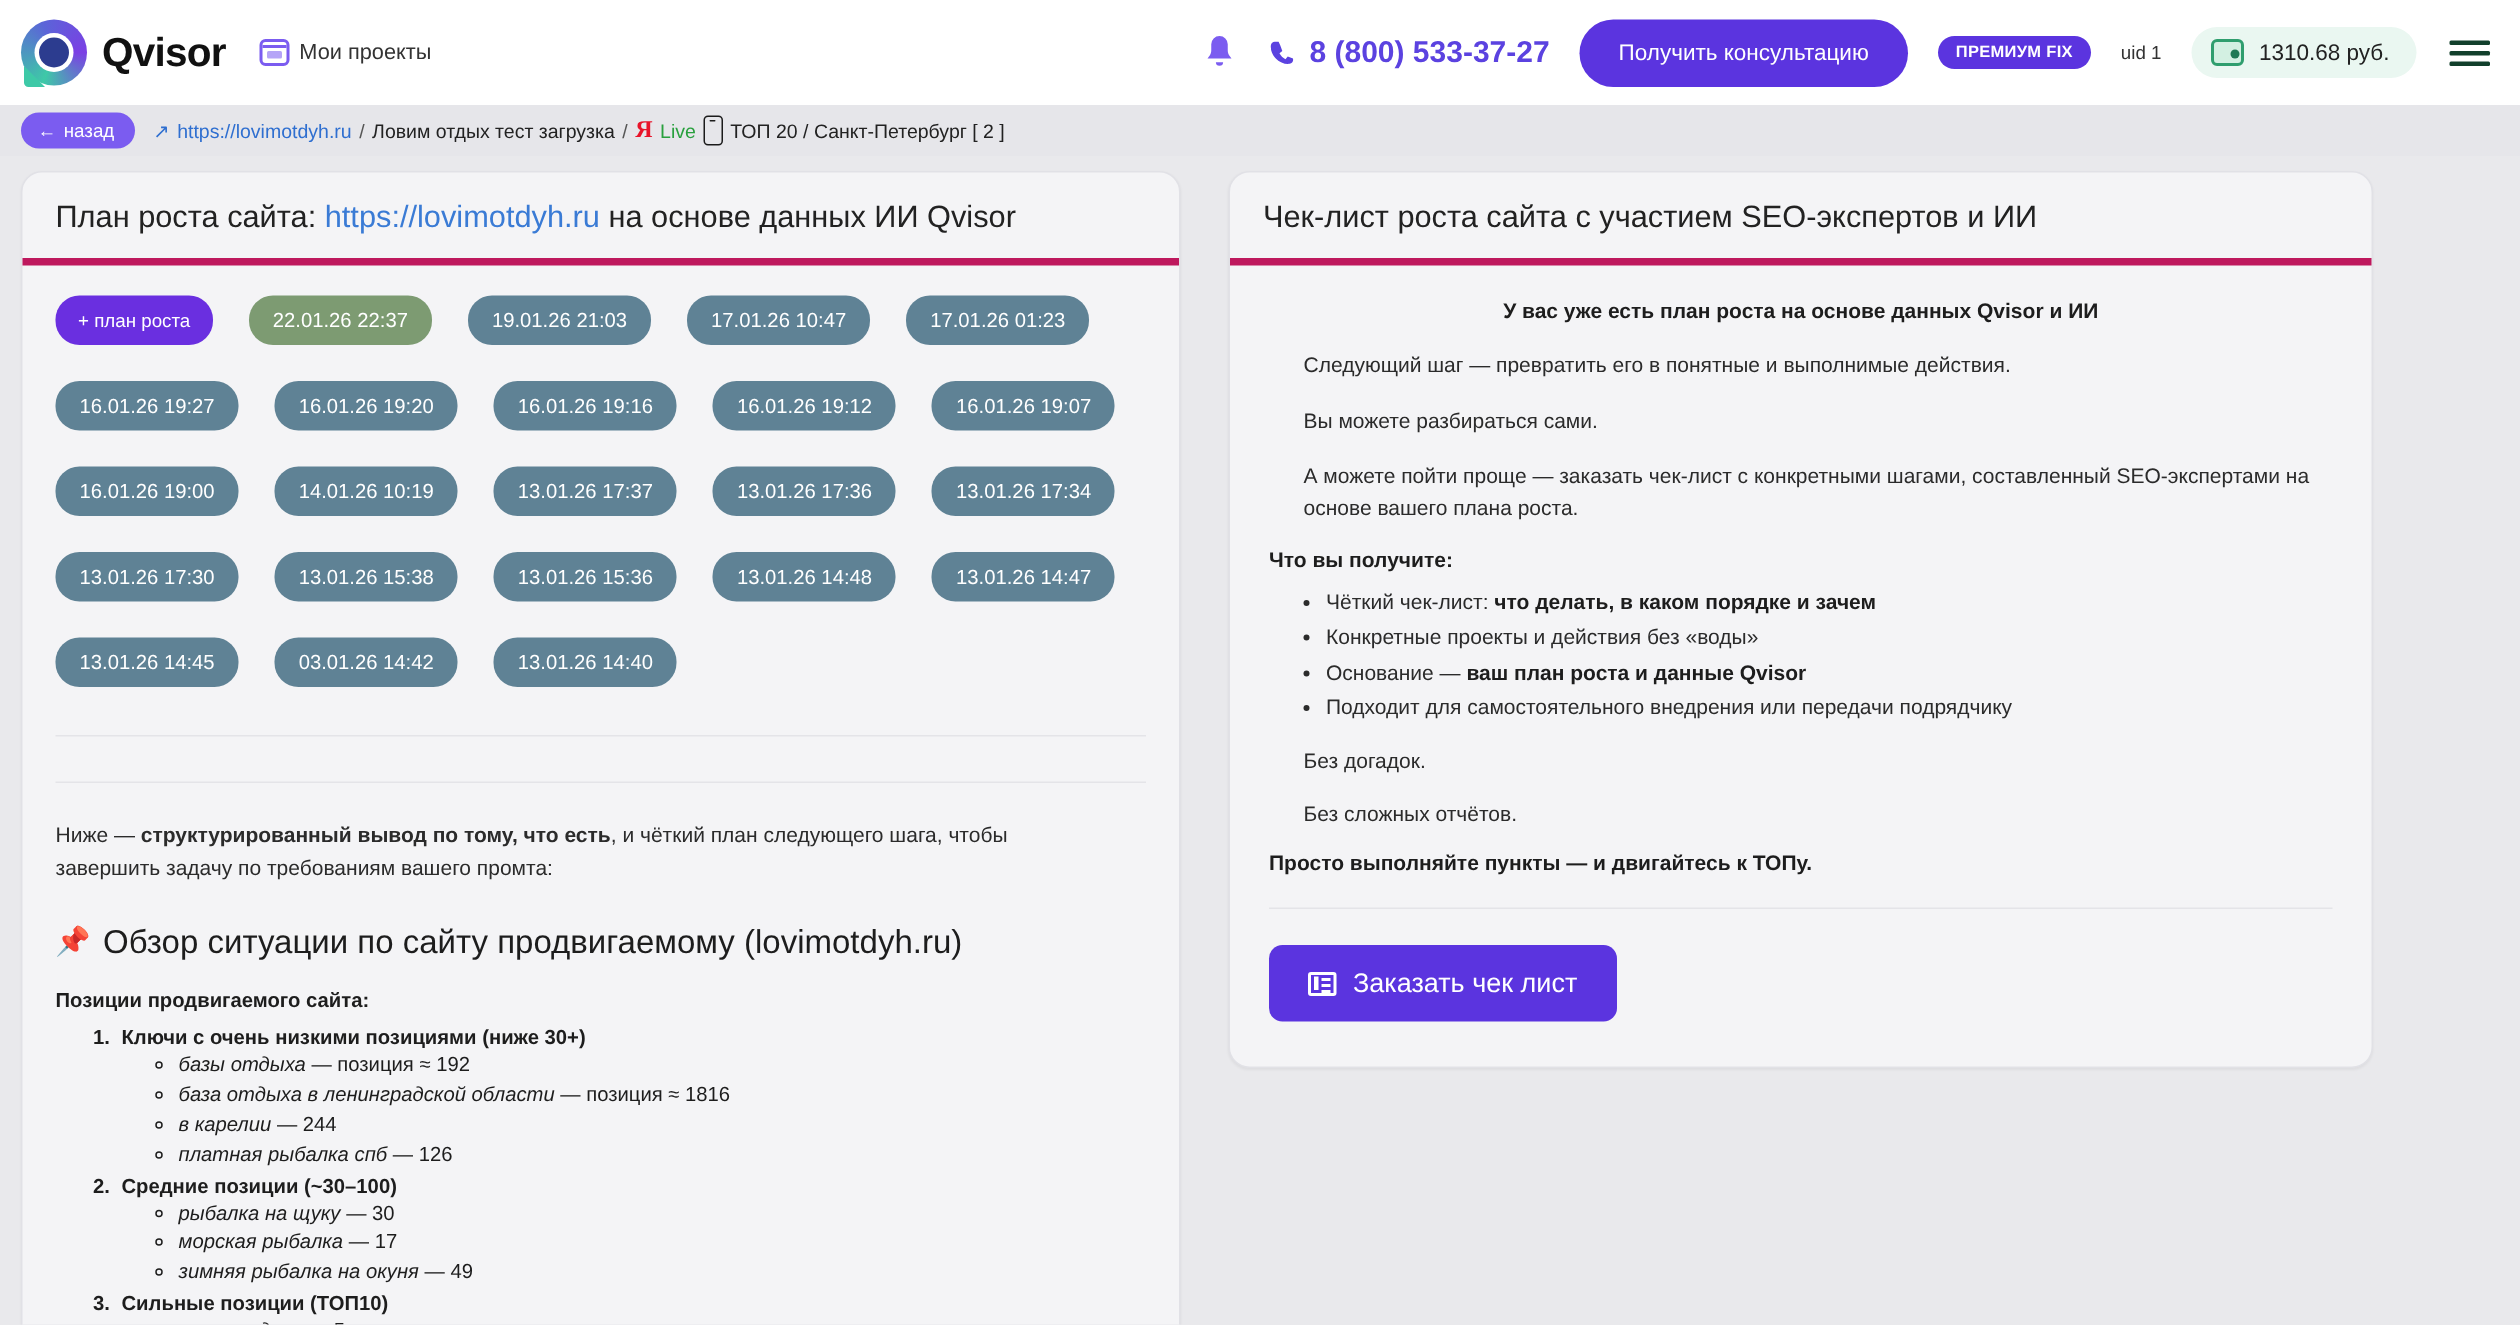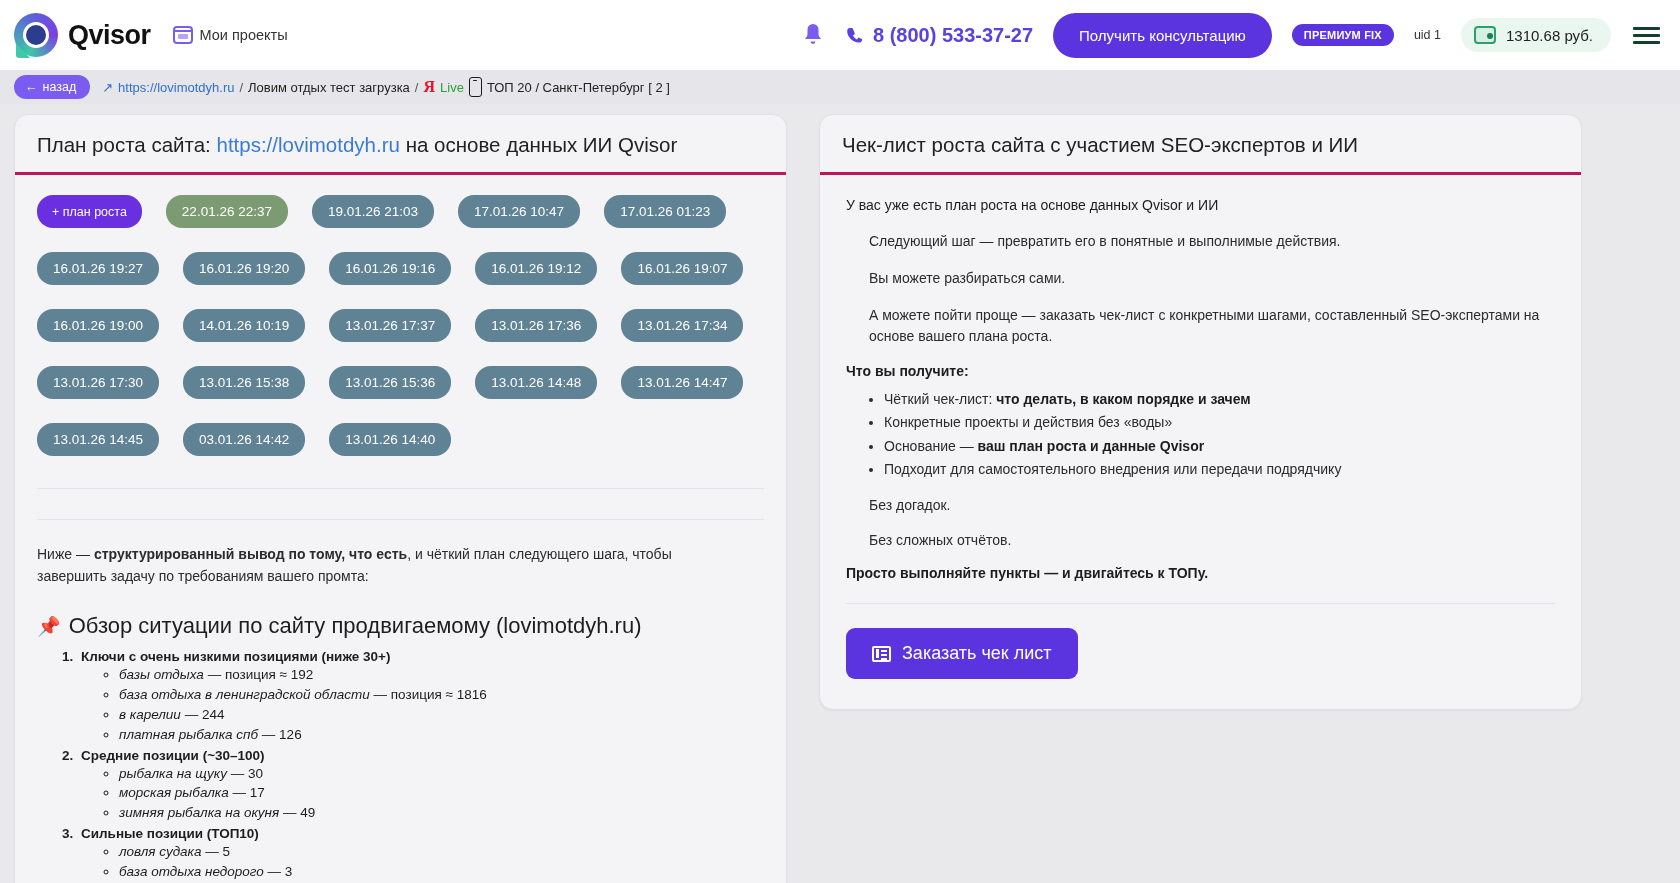--- a/index.html
+++ b/index.html
@@ -204,21 +204,21 @@
     background: #f4f4f6;
     border-radius: 14px;
     border: 1px solid #e1e1e6;
     box-shadow: 0 1px 2px rgba(0,0,0,.05);
   }
   .left-card { width: 773px; min-height: 800px; }
   .right-card { width: 763px; }
 
   .card-head {
     padding: 18px 22px 15px 22px;
-    border-bottom: 3px solid #be185d;
+    border-bottom: 5px solid #be185d;
   }
   .card-title {
     font-size: 20.5px;
     color: #222;
     font-weight: 400;
   }
   .card-title .url {
     color: #3a7bd5;
     text-decoration: none;
     cursor: pointer;
@@ -294,22 +294,23 @@
   ol.groups ul li {
     margin: 1.5px 0;
     font-size: 13.5px;
     line-height: 1.35;
   }
   ol.groups ul li .kw { font-style: italic; }
 
   
   .r-body { padding: 22px 26px 30px 26px; }
   .r-strong {
-    font-size: 14px; font-weight: 400; color: #1d1d1d;
+    font-size: 14px; font-weight: 700; color: #1d1d1d;
     margin-bottom: 18px;
+    text-align: center;
   }
   .r-p {
     font-size: 14px; color: #2b2b2b; line-height: 1.5;
     margin-bottom: 16px;
     margin-left: 23px;
   }
   .r-p.tight { margin-bottom: 14px; }
   .r-h { font-size: 14px; font-weight: 700; color: #1d1d1d; margin-bottom: 10px; }
   ul.r-list {
     margin: 0 0 16px 0;
@@ -453,20 +454,21 @@
 
     <div class="para">
       <span>Ниже — </span><b>структурированный вывод по тому, что есть</b><span>, и чёткий план следующего шага, чтобы завершить задачу по требованиям вашего промта:</span>
     </div>
 
     <div class="sect-title">
       <span class="pin">📌</span>
       <span>Обзор ситуации по сайту продвигаемому (lovimotdyh.ru)</span>
     </div>
 
+    <div class="sub-bold">Позиции продвигаемого сайта:</div>
 
     <ol class="groups">
         <li><span>Ключи с очень низкими позициями (ниже 30+)</span><ul>
             <li><span class="kw">базы отдыха</span><span> — позиция ≈ 192</span></li>
             <li><span class="kw">база отдыха в ленинградской области</span><span> — позиция ≈ 1816</span></li>
             <li><span class="kw">в карелии</span><span> — 244</span></li>
             <li><span class="kw">платная рыбалка спб</span><span> — 126</span></li>
           </ul></li>
         <li><span>Средние позиции (~30–100)</span><ul>
             <li><span class="kw">рыбалка на щуку</span><span> — 30</span></li>

